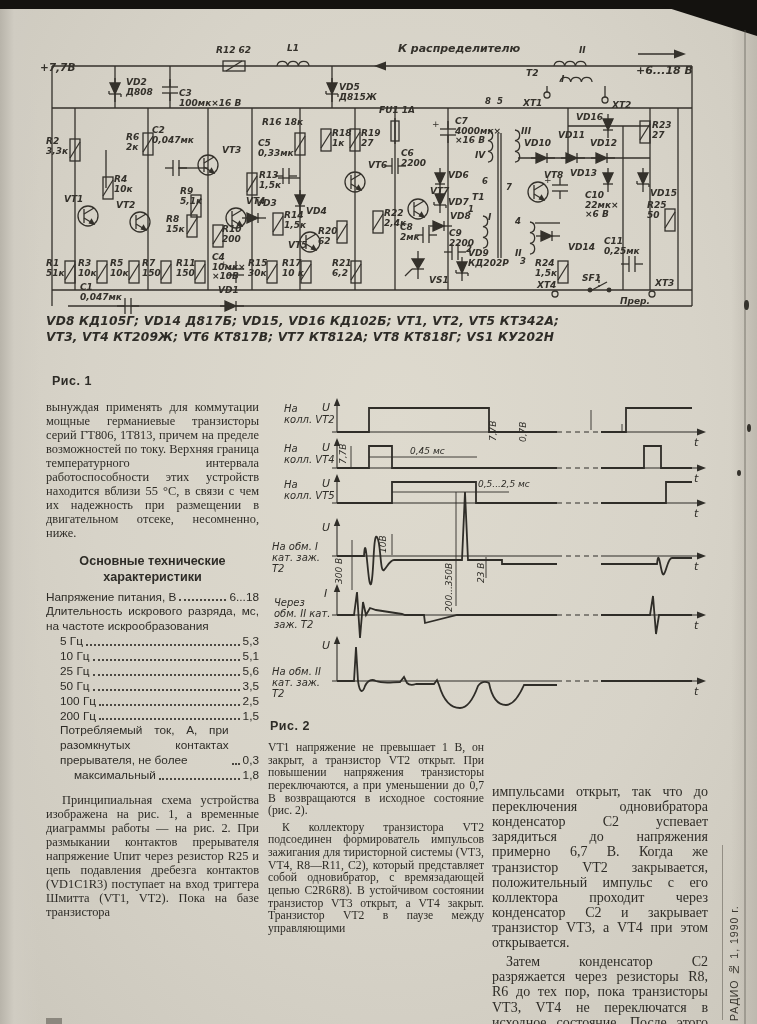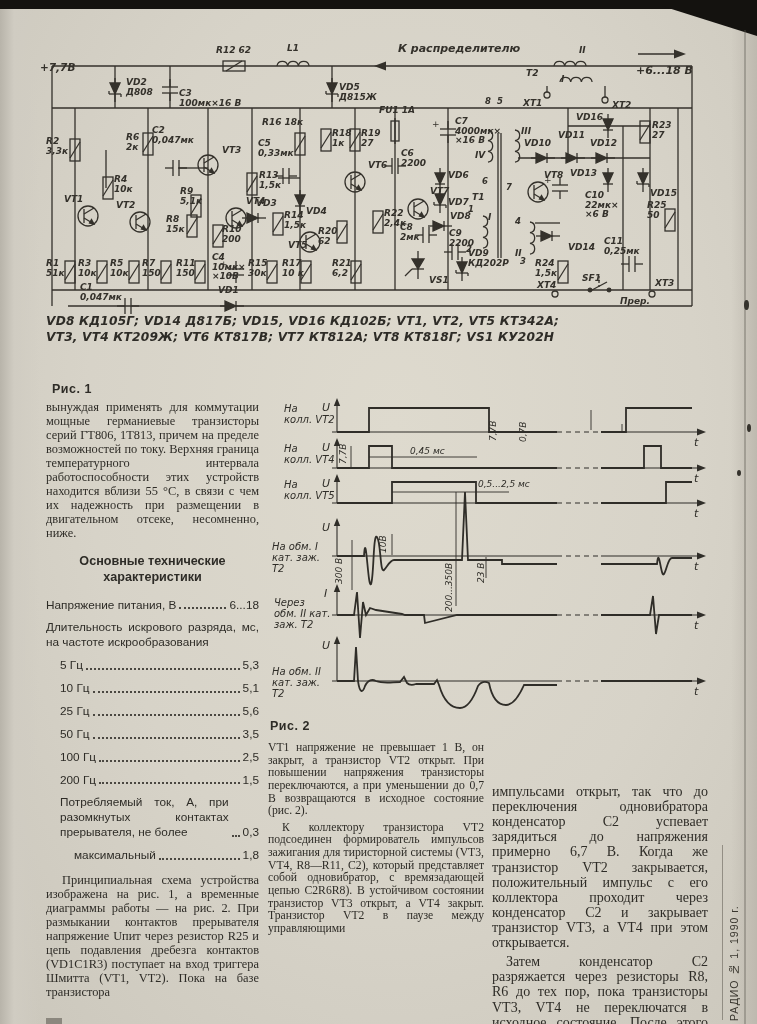--- a/index.html
+++ b/index.html
@@ -18,31 +18,31 @@
     border-top:30px solid #14120f;border-left:95px solid transparent;}
   .scan-right-line{position:absolute;right:11px;top:30px;width:2px;height:994px;background:rgba(90,86,78,.35);}
   .blob{position:absolute;background:#35322c;border-radius:50%;}
   
   #schematic{position:absolute;left:38px;top:38px;width:680px;height:276px;}
   
   #parts-list{position:absolute;left:46px;top:313px;width:668px;
     font:italic 600 12.2px "DejaVu Sans",sans-serif;letter-spacing:.2px;line-height:1.35;}
   #parts-list .pl1{margin-left:180px;}
   .fig-caption{position:absolute;font:bold 12.5px "Liberation Sans",sans-serif;letter-spacing:.5px;}
-  #fig1-caption{left:52px;top:382px;}
+  #fig1-caption{left:52px;top:374px;}
   #fig2-caption{left:270px;top:719px;}
   
   .col{position:absolute;text-align:justify;}
   #left-col{left:46px;top:400px;width:213px;font-size:12.4px;line-height:1.13;}
   #left-col p{margin:0;font-family:Liberation Serif, serif;}
   #left-col .p2{margin-top:10px;text-indent:16px;}
   #specs-title{font:bold 12.6px "Liberation Sans",sans-serif;text-align:center;margin:14px 6px 4px;line-height:1.25;}
   #specs{font-family:"Liberation Sans",sans-serif;font-size:11.8px;line-height:1.26;}
   .spec-row{display:flex;align-items:flex-end;}
-  .spec-row .lbl{white-space:pre-wrap;margin-top:8px;}
+  .spec-row .lbl{white-space:pre-wrap;}
   .spec-row .dots{flex:1 1 auto;min-width:8px;border-bottom:2px dotted #4a4741;margin:0 3px 3px 3px;}
   .spec-row .val{white-space:nowrap;}
   .spec-row.ind1{padding-left:14px;}
   .spec-row.ind2{padding-left:28px;}
   #mid-col{left:268px;top:742px;width:216px;font-size:11.7px;line-height:1.08;}
   #right-col{left:492px;top:784px;width:216px;font-size:14px;line-height:1.08;}
   #mid-col p,#right-col p{margin:0 0 4px 0;}
   #mid-col p.indent,#right-col p.indent{text-indent:14px;}
   
   #fig2{position:absolute;left:264px;top:394px;width:452px;height:324px;}

